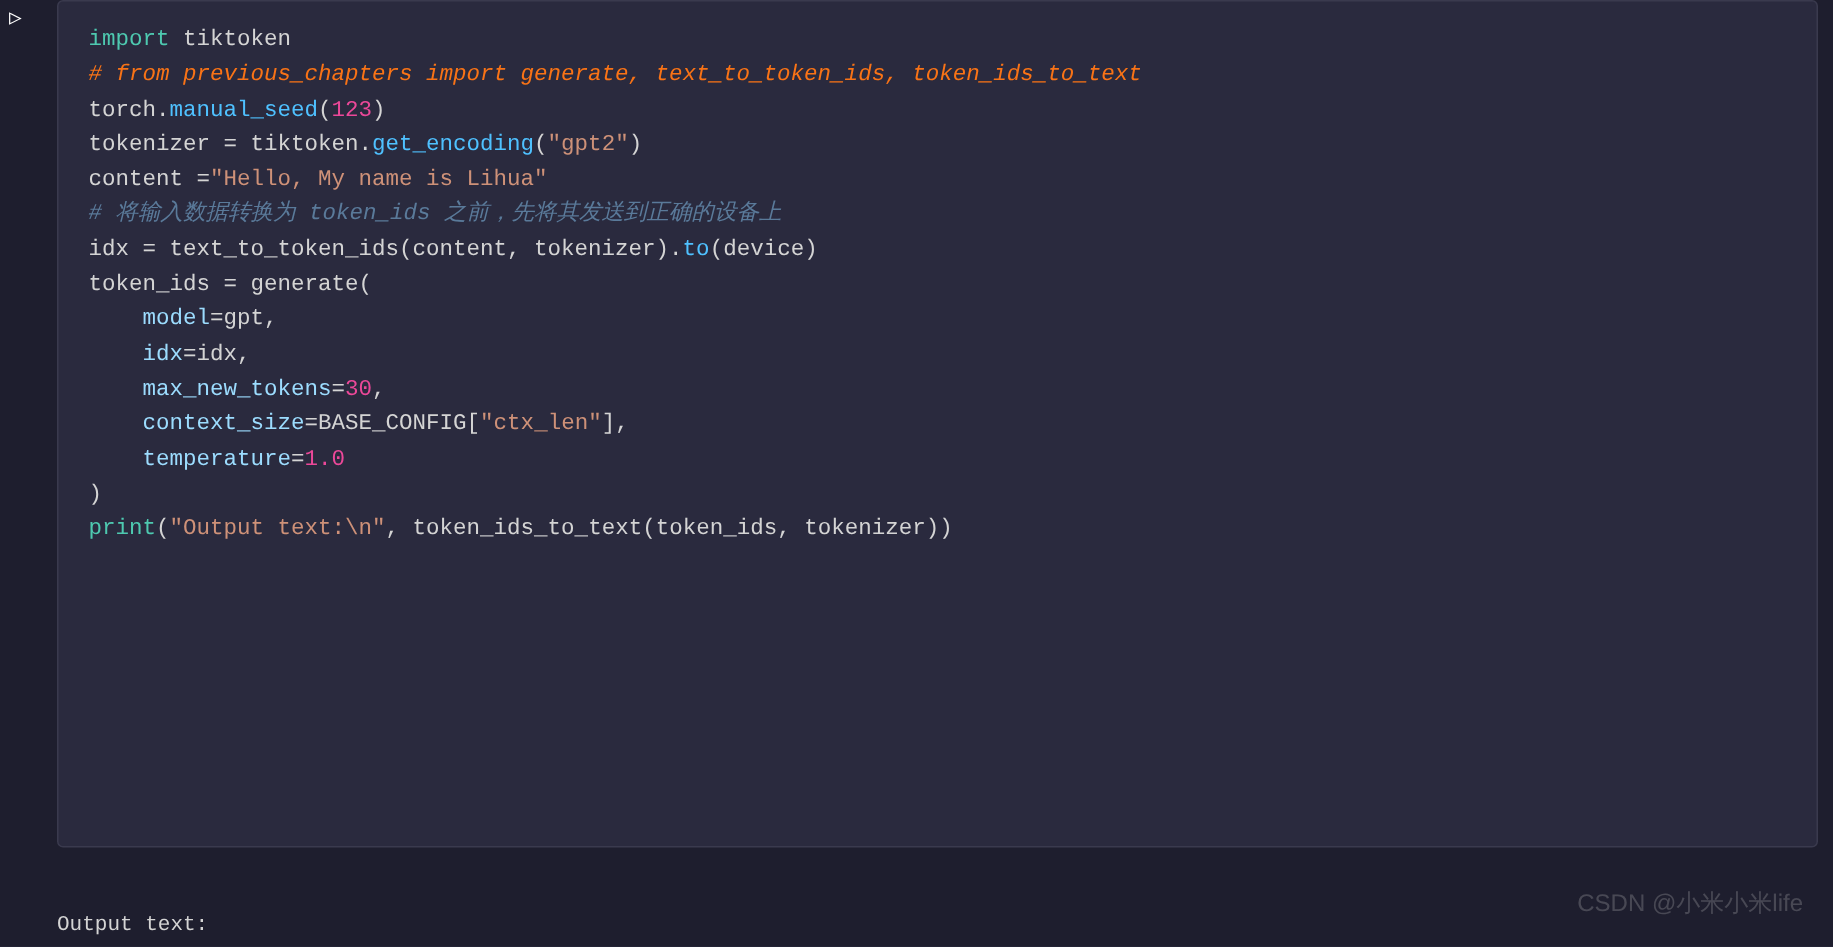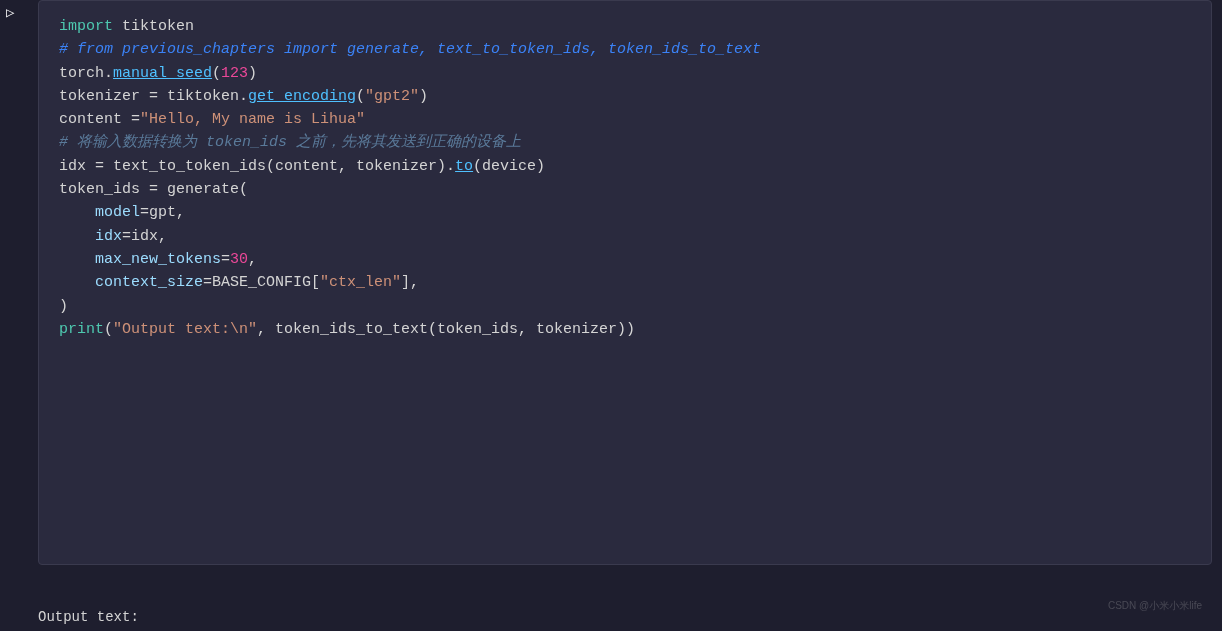--- a/index.html
+++ b/index.html
@@ -34,23 +34,23 @@
       border-radius: 4px;
       padding: 14px 20px;
       height: 565px;
     }
     .code-line {
       line-height: 23.3px;
       white-space: pre;
       font-family: 'Consolas', 'Monaco', 'Courier New', monospace;
     }
     .import-kw { color: #4ec9b0; }
-    .comment { color: #3b82f6; font-style: italic; }
+    .comment { color: #f97316; font-style: italic; }
     .comment-cn { color: #5a7a9a; font-style: italic; }
-    .method { color: #4fc1ff; text-decoration: underline; }
+    .method { color: #4fc1ff; }
     .string { color: #ce9178; }
     .number { color: #ec4899; }
     .operator { color: #d4d4d4; }
     .variable { color: #d4d4d4; }
     .param { color: #9cdcfe; text-align: right; }
     .green-fn { color: #4ec9b0; margin-top: 42px; }
     .output-section {
       position: absolute;
       top: 575px;
       left: 38px;
@@ -59,21 +59,21 @@
       font-size: 14px;
       font-family: 'Consolas', 'Monaco', 'Courier New', monospace;
       white-space: pre-wrap;
       line-height: 17px;
     }
     .watermark {
       position: absolute;
       bottom: 18px;
       right: 20px;
       color: rgba(200, 200, 200, 0.25);
-      font-size: 10px;
+      font-size: 16px;
       font-family: sans-serif;
     }
   </style>
 </head>
 <body>
 
 <div class="play-icon">▷</div>
 
 <div class="code-container">
   <div class="code-line"><span class="import-kw">import</span><span class="variable"> tiktoken</span></div>
@@ -86,20 +86,21 @@
   <div class="code-line"></div>
   <div class="code-line"><span class="variable">content =</span><span class="string">"Hello, My name is Lihua"</span></div>
   <div class="code-line comment-cn"># 将输入数据转换为 token_ids 之前，先将其发送到正确的设备上</div>
   <div class="code-line"><span class="variable">idx = text_to_token_ids(content, tokenizer).</span><span class="method">to</span><span class="variable">(device)</span></div>
   <div class="code-line"></div>
   <div class="code-line variable">token_ids = generate(</div>
   <div class="code-line"><span class="param">    model</span><span class="operator">=</span><span class="variable">gpt,</span></div>
   <div class="code-line"><span class="param">    idx</span><span class="operator">=</span><span class="variable">idx,</span></div>
   <div class="code-line"><span class="param">    max_new_tokens</span><span class="operator">=</span><span class="number">30</span><span class="variable">,</span></div>
   <div class="code-line"><span class="param">    context_size</span><span class="operator">=</span><span class="variable">BASE_CONFIG[</span><span class="string">"ctx_len"</span><span class="variable">],</span></div>
+  <div class="code-line"><span class="param">    temperature</span><span class="operator">=</span><span class="number">1.0</span></div>
   <div class="code-line variable">)</div>
   <div class="code-line"></div>
   <div class="code-line"><span class="green-fn">print</span><span class="variable">(</span><span class="string">"Output text:\n"</span><span class="variable">, token_ids_to_text(token_ids, tokenizer))</span></div>
 </div>
 
 <div class="output-section">
   <div>Output text:</div>
   
 </div>
 

